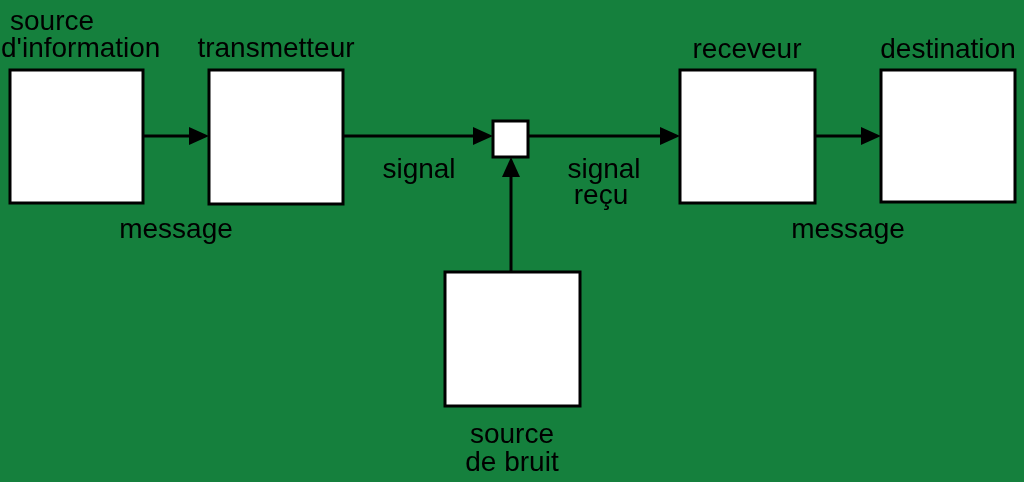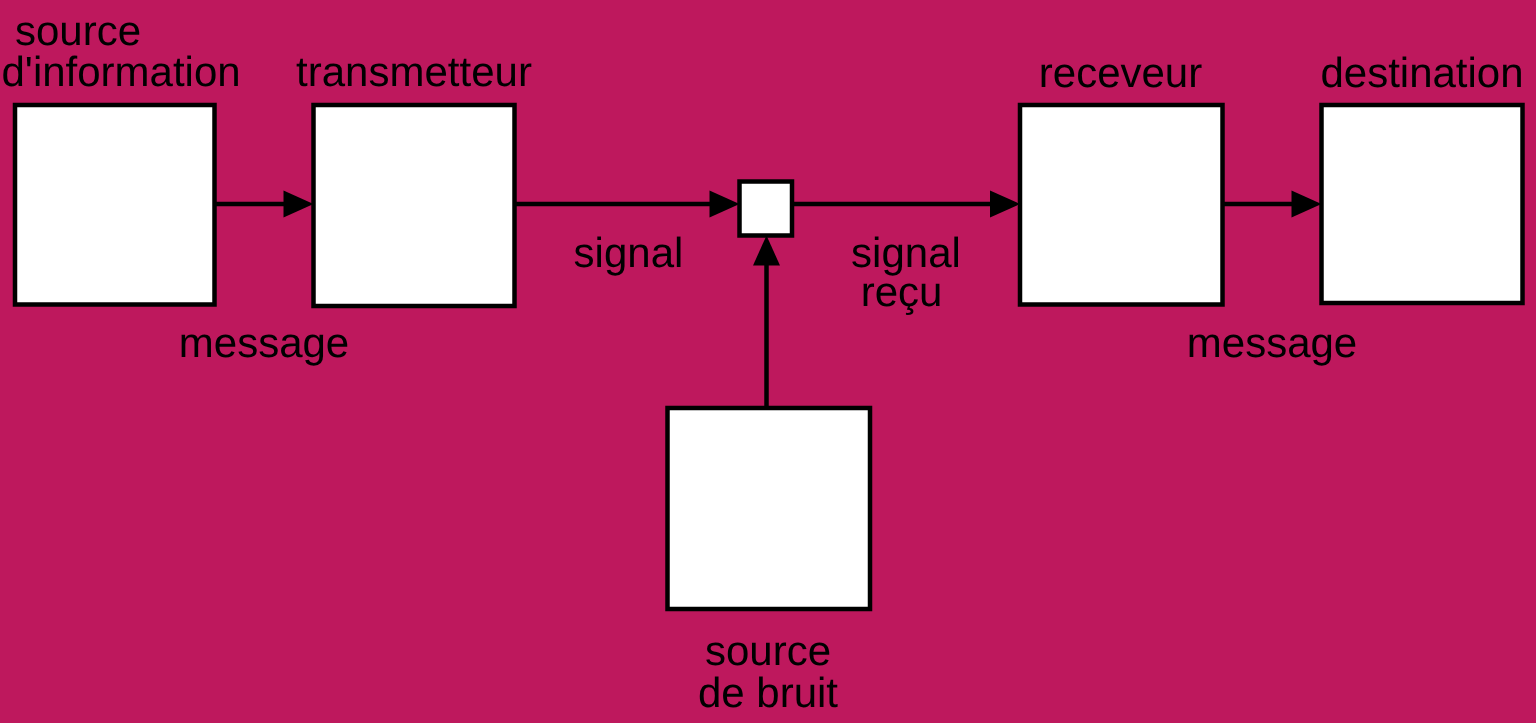--- a/index.html
+++ b/index.html
@@ -4,21 +4,21 @@
 <style>
   html, body {
     margin: 0;
     padding: 0;
     background: #ffffff;
   }
   .stage {
     position: relative;
     width: 1024px;
     height: 482px;
-    background: #be185d;
+    background: #15803d;
     overflow: hidden;
   }
   svg text {
     font-family: "Liberation Sans", "DejaVu Sans", sans-serif;
     font-size: 28px;
     fill: #000000;
   }
   svg rect.node {
     fill: #ffffff;
     stroke: #000000;

